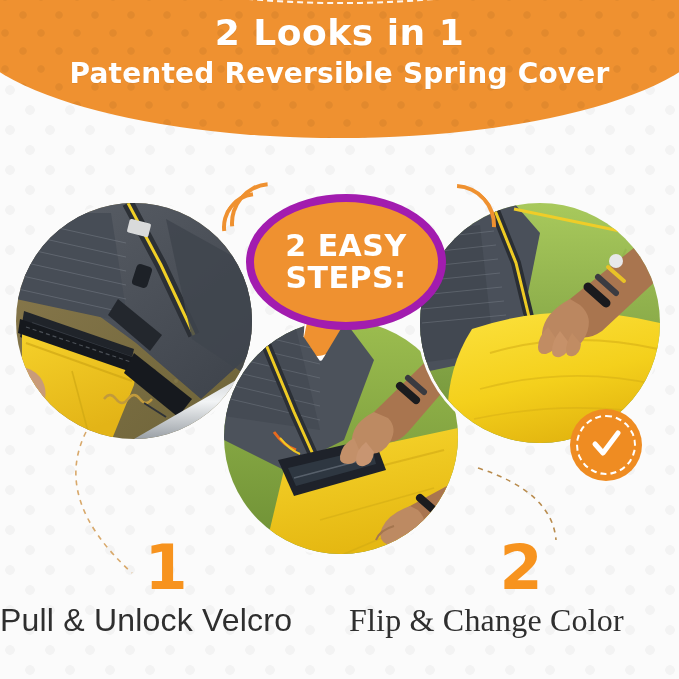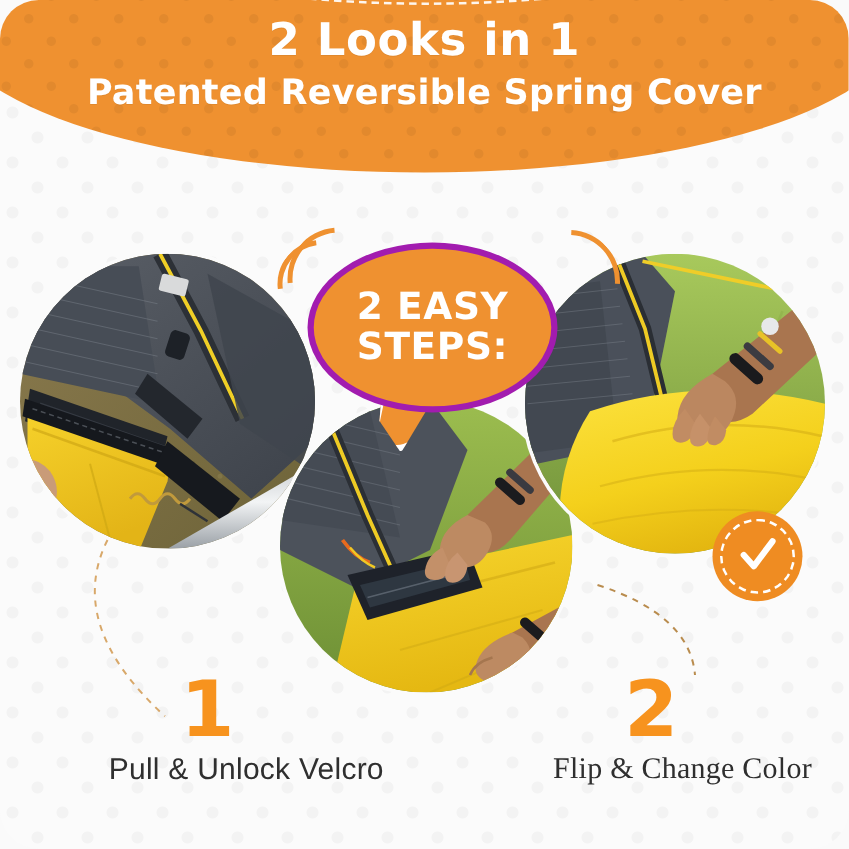--- a/index.html
+++ b/index.html
@@ -4,21 +4,20 @@
 <style>
   html,body{margin:0;padding:0;}
   body{
     width:679px;height:679px;overflow:hidden;
     font-family:"Liberation Sans", sans-serif;
     background:#fafafa;
   }
   #stage{
     position:relative;width:679px;height:679px;overflow:hidden;
     background:#fbfbfb;
-    border-radius:31px;
   }
   
   .bg-dots{
     position:absolute;inset:0;
     background-image:
       radial-gradient(circle at 10px 10px, rgba(0,0,0,.045) 4.5px, rgba(0,0,0,0) 5.2px),
       radial-gradient(circle at 30px 30px, rgba(0,0,0,.045) 4.5px, rgba(0,0,0,0) 5.2px);
     background-size:40px 40px,40px 40px;
     opacity:.75;
   }
@@ -65,21 +64,21 @@
   }
   .ph1{left:16px;top:203px;width:236px;height:236px;}
   .ph2{left:224px;top:320px;width:234px;height:234px;}
   .ph3{left:420px;top:203px;width:240px;height:240px;}
   .photo svg{display:block;width:100%;height:100%;}
 
   
   .bubble-wrap{position:absolute;left:238px;top:186px;width:216px;height:175px;}
   .bubble{
     position:absolute;left:8px;top:8px;width:200px;height:136px;
-    background:#ef9130;border:5px solid #a21caf;border-radius:50%;
+    background:#ef9130;border:8px solid #a21caf;border-radius:50%;
     box-sizing:border-box;
     display:flex;align-items:center;justify-content:center;
     flex-direction:column;
   }
   .bubble-line{
     color:#fff;font-weight:bold;font-size:30px;line-height:1.06;
     letter-spacing:.5px;text-align:center;
     font-family:"DejaVu Sans", sans-serif;
   }
   .bubble-tail{
@@ -115,24 +114,23 @@
 
   
   .step-num{
     position:absolute;color:#f7931e;font-weight:bold;font-size:62px;
     line-height:1;text-align:center;width:80px;
     font-family:"DejaVu Sans", sans-serif;
   }
   .num1{left:126px;top:537px;}
   .num2{left:481px;top:537px;}
   .caption{
-    position:absolute;color:#2f2f2f;font-size:24px;font-weight:normal;
-    letter-spacing:.2px;text-align:center;width:330px;
+    position:absolute;color:#2f2f2f;font-size:32px;font-weight:normal;
+    letter-spacing:.2px;width:330px;
     font-family:"Liberation Sans", sans-serif;
-    margin-left:32px;
   }
   .cap1{left:0px;top:602px;}
   .cap2{left:349px;top:602px;font-family:Liberation Serif, serif;}
 </style>
 </head>
 <body>
 
 <div id="stage">
 
   <div class="bg-dots"></div>

